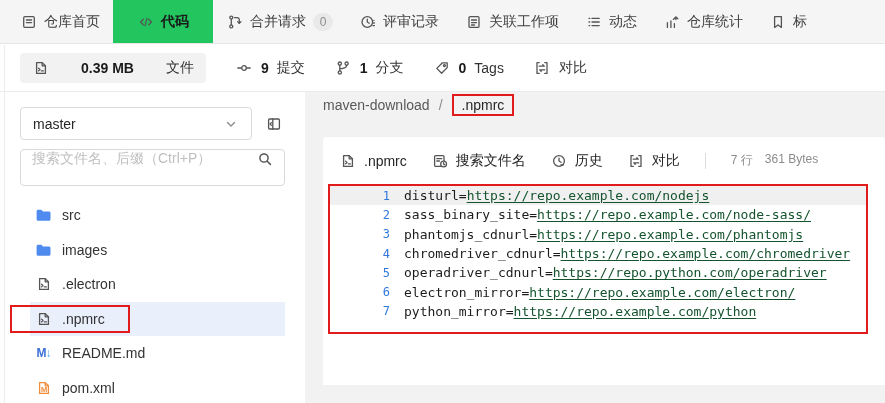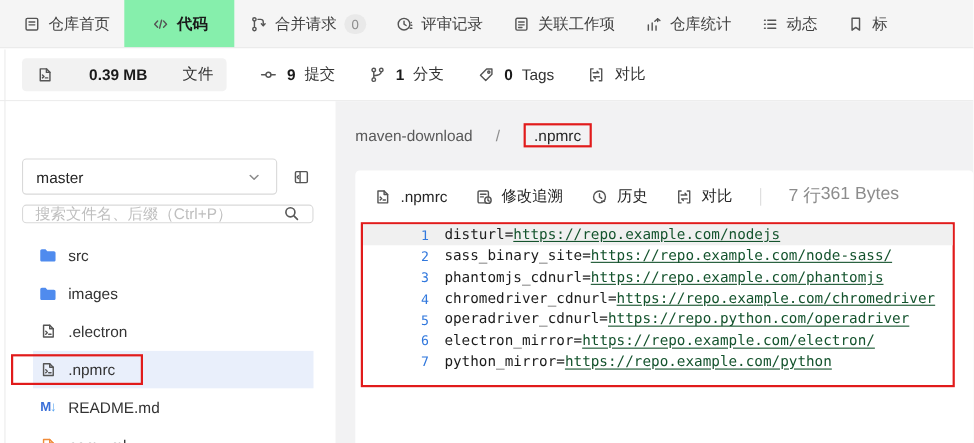--- a/index.html
+++ b/index.html
@@ -5,69 +5,69 @@
   * { margin:0; padding:0; box-sizing:border-box; }
   html,body { width:885px; height:403px; overflow:hidden; background:#fff;
     font-family:"Liberation Sans","DejaVu Sans",sans-serif; }
   .page { position:relative; width:885px; height:403px; }
 
   
   .nav { height:44px; background:#f5f5f5; border-bottom:1px solid #e7e7e7;
     display:flex; align-items:stretch; padding-left:7px; overflow:hidden; white-space:nowrap; }
   .nav-item { display:flex; align-items:center; gap:7px; padding:0 13px; font-size:14px;
     color:#404040; cursor:pointer; flex-shrink:0; }
-  .nav-item.active { background:#86efac; font-weight:bold; color:#1a1a1a; padding:0 24px; }
+  .nav-item.active { background:#22c55e; font-weight:bold; color:#1a1a1a; padding:0 24px; }
   .badge { background:#e9e9e9; color:#8c8c8c; font-size:12px; border-radius:9px;
     min-width:20px; height:18px; line-height:18px; text-align:center; padding:0 6px; font-weight:normal; }
   .icon { display:inline-flex; align-items:center; justify-content:center; width:17px; height:17px; }
   .icon svg { display:block; }
 
   
   .toolbar { height:48px; background:#fff; border-bottom:1px solid #ebebeb;
     display:flex; align-items:center; padding-left:20px; gap:30px; }
   .tool-item { display:flex; align-items:center; gap:8px; font-size:14px; color:#333; cursor:pointer; }
   .tool-item b { color:#1a1a1a; }
   .tool-item.active { background:#f2f2f2; border-radius:4px; padding:6px 12px;gap:32px; }
 
   
   .body { display:flex; height:311px; background:#f2f2f3; }
   .edge-line { position:absolute; left:4px; top:45px; bottom:0; width:1px; background:#ececec; z-index:5; }
 
   
   .sidebar { width:305px; background:#fff; padding:15px 20px 0; position:relative; flex-shrink:0; }
-  .branch-row { display:flex; align-items:center; gap:11px;margin-top:37px; }
+  .branch-row { display:flex; align-items:center; gap:11px; }
   .branch-select { flex:1; height:33px; border:1px solid #d9d9d9; border-radius:4px;
     display:flex; align-items:center; justify-content:space-between; padding:0 12px;
     font-size:14px; color:#262626; cursor:pointer; background:#fff; }
   .collapse-btn { width:22px; height:22px; display:flex; align-items:center; justify-content:center; cursor:pointer; }
-  .search-box { margin-top:9px; height:17px; border:1px solid #d9d9d9; border-radius:4px;
-    display:flex; align-items:flex-end; padding:0 11px; gap:6px; background:#fff; }
+  .search-box { margin-top:9px; height:37px; border:1px solid #d9d9d9; border-radius:4px;
+    display:flex; align-items:flex-start; padding:0 11px; gap:6px; background:#fff; }
   .search-box input { flex:1; border:none; outline:none; font-size:14px; color:#262626;
     font-family:inherit; background:transparent; min-width:0; }
   .search-box input::placeholder { color:#bfbfbf; }
   .tree { margin-top:12px; }
   .tree-row { height:34.5px; display:flex; align-items:center; gap:10px; padding-left:15px;
     font-size:14px; color:#333; position:relative; cursor:pointer; }
   .tree-row.selected { background:linear-gradient(to right, transparent 10px, #e9effb 10px); }
   .annotation-tree { position:absolute; left:-10px; top:3px; width:120px; height:28px;
     border:2px solid #e11b1b; pointer-events:none; }
 
   
   .main { flex:1; padding-left:18px; min-width:0; }
-  .breadcrumb { margin-top:18px; height:26px; display:flex; align-items:center; gap:21px; font-size:14px; }
+  .breadcrumb { height:26px; display:flex; align-items:center; gap:9px; font-size:14px; }
   .crumb-repo { color:#595959; cursor:pointer; }
   .crumb-sep { color:#8c8c8c; }
   .crumb-file { color:#262626; border:2px solid #e11b1b; padding:1px 8px; }
 
   .panel { margin-top:19px; background:#fff; border-radius:4px 4px 0 0; height:calc(100% - 63px); }
   .tabs { height:47px; display:flex; align-items:center; padding:0 16px; gap:25px; font-size:14px; color:#262626; }
   .tab-file { display:flex; align-items:center; gap:8px; cursor:pointer; }
   .action { display:flex; align-items:center; gap:7px; cursor:pointer; }
   .vsep { width:1px; height:16px; background:#dcdcdc; }
-  .meta { color:#8c8c8c; font-size:16px; display:flex; }
+  .meta { color:#8c8c8c; font-size:12px; display:flex; gap:12px; }
 
   .codebox { margin:0 17px 0 5px; border:2px solid #e11b1b; background:#fff; padding-bottom:11px; }
   .code-row { display:flex; height:19.3px; align-items:center;
     font-family:"DejaVu Sans Mono","Liberation Mono",monospace; font-size:13px; }
   .code-row.hl { background:#f0f0f0; }
   .lnum { width:60px; text-align:right; color:#3178dd; flex-shrink:0; font-size:12px; cursor:pointer; }
   .ltext { margin-left:14px; color:#1c1c1c; white-space:pre; }
   .ltext .url { text-decoration:underline; text-underline-offset:2px; color:#14532d; cursor:pointer; }
 
   .md-ic { font-weight:bold; font-size:12px; letter-spacing:-1px; line-height:1; }
@@ -123,33 +123,33 @@
           <svg width="16" height="16" fill="none" stroke="#555" stroke-width="1.3" stroke-linecap="round" stroke-linejoin="round">
             <rect x="3" y="2.6" width="10" height="10.8" rx="1.2"></rect>
             <path d="M5.5 6h5M5.5 8.6h5M5.5 11h3"></path>
           </svg>
         </span>
         <span>关联工作项</span>
       </div>
       <div class="nav-item">
         <span class="icon">
           <svg width="16" height="16" fill="none" stroke="#555" stroke-width="1.3" stroke-linecap="round" stroke-linejoin="round">
+            <path d="M6 4.4h7.2M6 8h7.2M6 11.6h7.2M3 4.4h.7M3 8h.7M3 11.6h.7"></path>
+          </svg>
+        </span>
+        <span>动态</span>
+      </div>
+      <div class="nav-item">
+        <span class="icon">
+          <svg width="16" height="16" fill="none" stroke="#555" stroke-width="1.3" stroke-linecap="round" stroke-linejoin="round">
             <path d="M3.4 13.4V8.6M6.9 13.4V6.8M10.4 13.4V9.6"></path>
             <path d="M9.3 5.4l2.6-2.4 2 1.7M11.9 3v2.6"></path>
           </svg>
         </span>
         <span>仓库统计</span>
-      </div>
-      <div class="nav-item">
-        <span class="icon">
-          <svg width="16" height="16" fill="none" stroke="#555" stroke-width="1.3" stroke-linecap="round" stroke-linejoin="round">
-            <path d="M6 4.4h7.2M6 8h7.2M6 11.6h7.2M3 4.4h.7M3 8h.7M3 11.6h.7"></path>
-          </svg>
-        </span>
-        <span>动态</span>
       </div>
       <div class="nav-item">
         <span class="icon">
           <svg width="16" height="16" fill="none" stroke="#555" stroke-width="1.3" stroke-linecap="round" stroke-linejoin="round">
             <path d="M4.6 2.6h6.8v10.8L8 10.9l-3.4 2.5z"></path>
           </svg>
         </span>
         <span>标</span>
       </div>
     </div>
@@ -317,21 +317,21 @@
           <span id="actions" style="display:flex;gap:25px;">
               <div class="action">
                 <span class="icon">
                   <svg width="17" height="16" fill="none" stroke="#555" stroke-width="1.3" stroke-linecap="round" stroke-linejoin="round">
                     <rect x="2.6" y="2.6" width="9.4" height="10.8" rx="1.2"></rect>
                     <path d="M4.8 5.6h5M4.8 8h2.6"></path>
                     <circle cx="11.6" cy="11" r="2.9" fill="#fff"></circle>
                     <path d="M11.6 9.7v1.4l1.1.7"></path>
                   </svg>
                 </span>
-                <span>修改追溯</span>
+                <span>搜索文件名</span>
               </div>
               <div class="action">
                 <span class="icon">
                   <svg width="16" height="16" fill="none" stroke="#555" stroke-width="1.3" stroke-linecap="round" stroke-linejoin="round">
                     <circle cx="8" cy="8" r="5.4"></circle>
                     <path d="M8 5.1V8l2 1.3M9.9 11.9h2.6"></path>
                   </svg>
                 </span>
                 <span>历史</span>
               </div>

